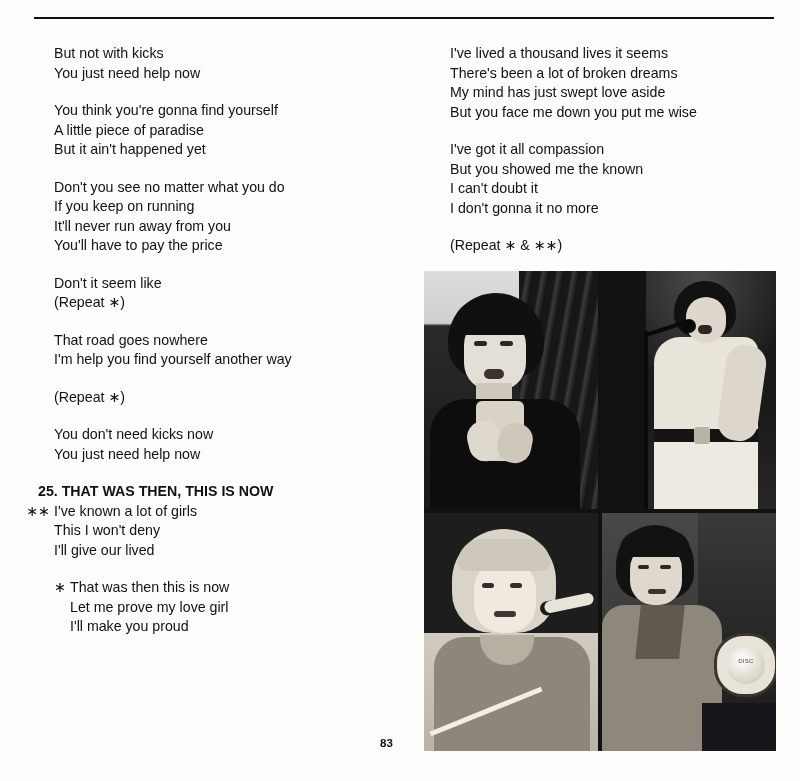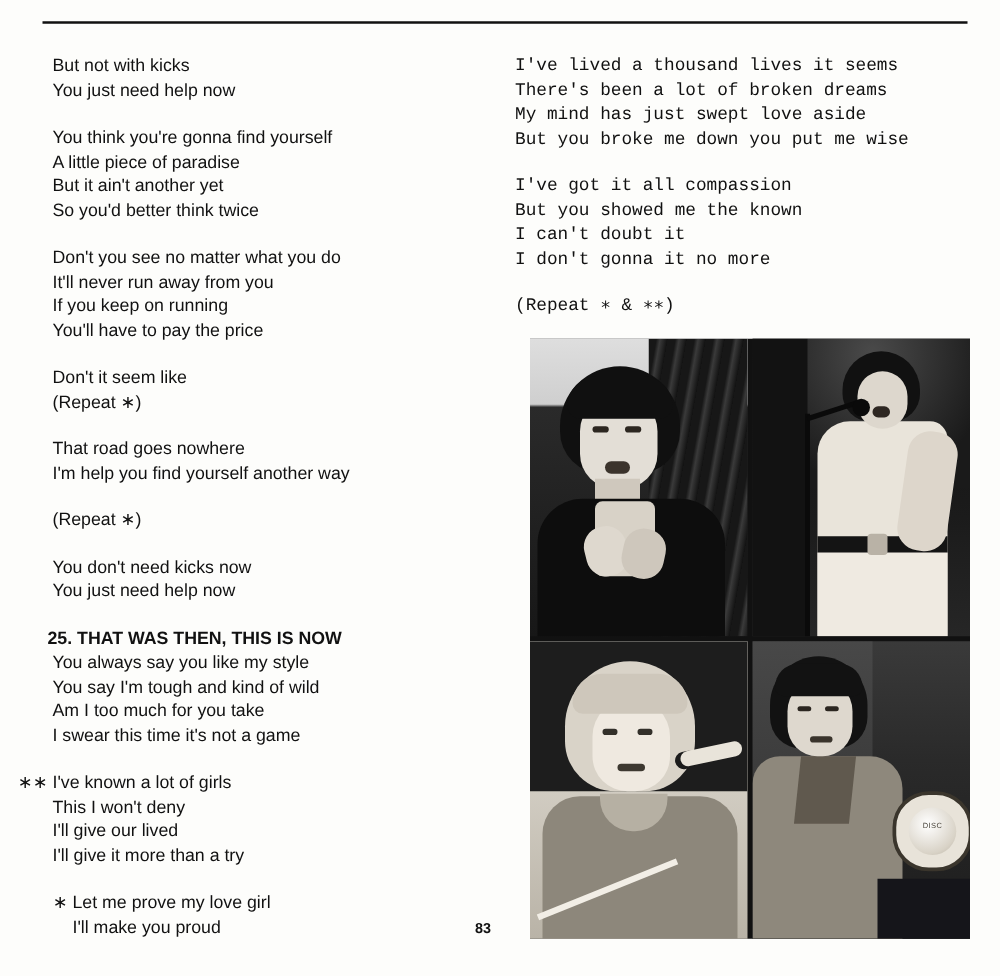--- a/index.html
+++ b/index.html
@@ -32,28 +32,27 @@
   }
 
   .col-left {
     position: absolute;
     left: 0px;
     top: 44px;
     width: 400px;
   }
   .col-right {
     position: absolute;
-    left: 408px;
+    left: 434px;
     top: 44px;
     width: 360px;
-    font-family: Liberation Mono, monospace;
   }
 
   .stanza {
-    margin: 0 0 18px 4px;
+    margin: 0 0 18px 16px;
   }
   .line {
     position: relative;
     font-size: 14.2px;
     line-height: 19.5px;
     white-space: pre;
     padding-left: 38px;
   }
   .line .mark {
     position: absolute;
@@ -467,69 +466,61 @@
   <div class="top-rule"></div>
 
   <div class="col-left">
       <div class="stanza">
         <div class="line"><span>But not with kicks</span></div>
         <div class="line"><span>You just need help now</span></div>
       </div>
       <div class="stanza">
         <div class="line"><span>You think you're gonna find yourself</span></div>
         <div class="line"><span>A little piece of paradise</span></div>
-        <div class="line"><span>But it ain't another yet</span></div>
-        <div class="line"><span>So you'd better think twice</span></div>
+        <div class="line"><span>But it ain't happened yet</span></div>
       </div>
       <div class="stanza">
         <div class="line"><span>Don't you see no matter what you do</span></div>
+        <div class="line"><span>If you keep on running</span></div>
         <div class="line"><span>It'll never run away from you</span></div>
-        <div class="line"><span>If you keep on running</span></div>
         <div class="line"><span>You'll have to pay the price</span></div>
       </div>
       <div class="stanza">
         <div class="line"><span>Don't it seem like</span></div>
         <div class="line"><span>(Repeat ∗)</span></div>
       </div>
       <div class="stanza">
         <div class="line"><span>That road goes nowhere</span></div>
         <div class="line"><span>I'm help you find yourself another way</span></div>
       </div>
       <div class="stanza">
         <div class="line"><span>(Repeat ∗)</span></div>
       </div>
       <div class="stanza">
         <div class="line"><span>You don't need kicks now</span></div>
         <div class="line"><span>You just need help now</span></div>
       </div>
       <div class="song-title">25. THAT WAS THEN, THIS IS NOW</div>
-      <div class="stanza">
-        <div class="line"><span>You always say you like my style</span></div>
-        <div class="line"><span>You say I'm tough and kind of wild</span></div>
-        <div class="line"><span>Am I too much for you take</span></div>
-        <div class="line"><span>I swear this time it's not a game</span></div>
-      </div>
       <div class="stanza">
         <div class="line"><span class="mark">∗∗</span><span>I've known a lot of girls</span></div>
         <div class="line"><span>This I won't deny</span></div>
         <div class="line"><span>I'll give our lived</span></div>
-        <div class="line"><span>I'll give it more than a try</span></div>
-      </div>
-      <div class="stanza">
-        <div class="line indent1"><span class="mark">∗</span></div>
+      </div>
+      <div class="stanza">
+        <div class="line indent1"><span class="mark">∗</span><span>That was then this is now</span></div>
         <div class="line indent1"><span>Let me prove my love girl</span></div>
         <div class="line indent1"><span>I'll make you proud</span></div>
       </div>
     </div>
   <div class="col-right">
       <div class="stanza">
         <div class="line"><span>I've lived a thousand lives it seems</span></div>
         <div class="line"><span>There's been a lot of broken dreams</span></div>
         <div class="line"><span>My mind has just swept love aside</span></div>
-        <div class="line"><span>But you broke me down you put me wise</span></div>
+        <div class="line"><span>But you face me down you put me wise</span></div>
       </div>
       <div class="stanza">
         <div class="line"><span>I've got it all compassion</span></div>
         <div class="line"><span>But you showed me the known</span></div>
         <div class="line"><span>I can't doubt it</span></div>
         <div class="line"><span>I don't gonna it no more</span></div>
       </div>
       <div class="stanza">
         <div class="line"><span>(Repeat ∗ &amp; ∗∗)</span></div>
       </div>

